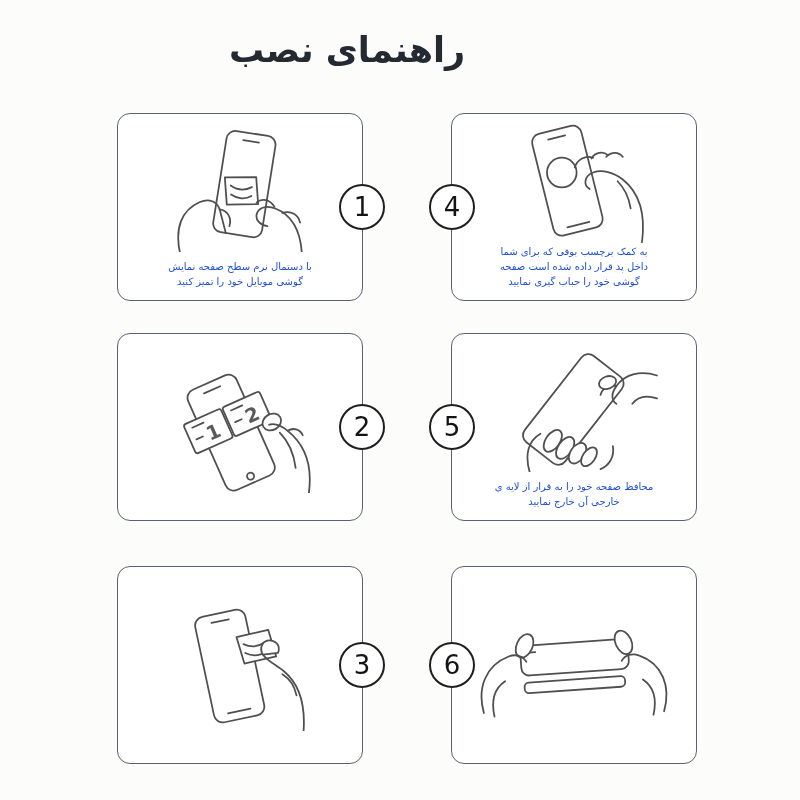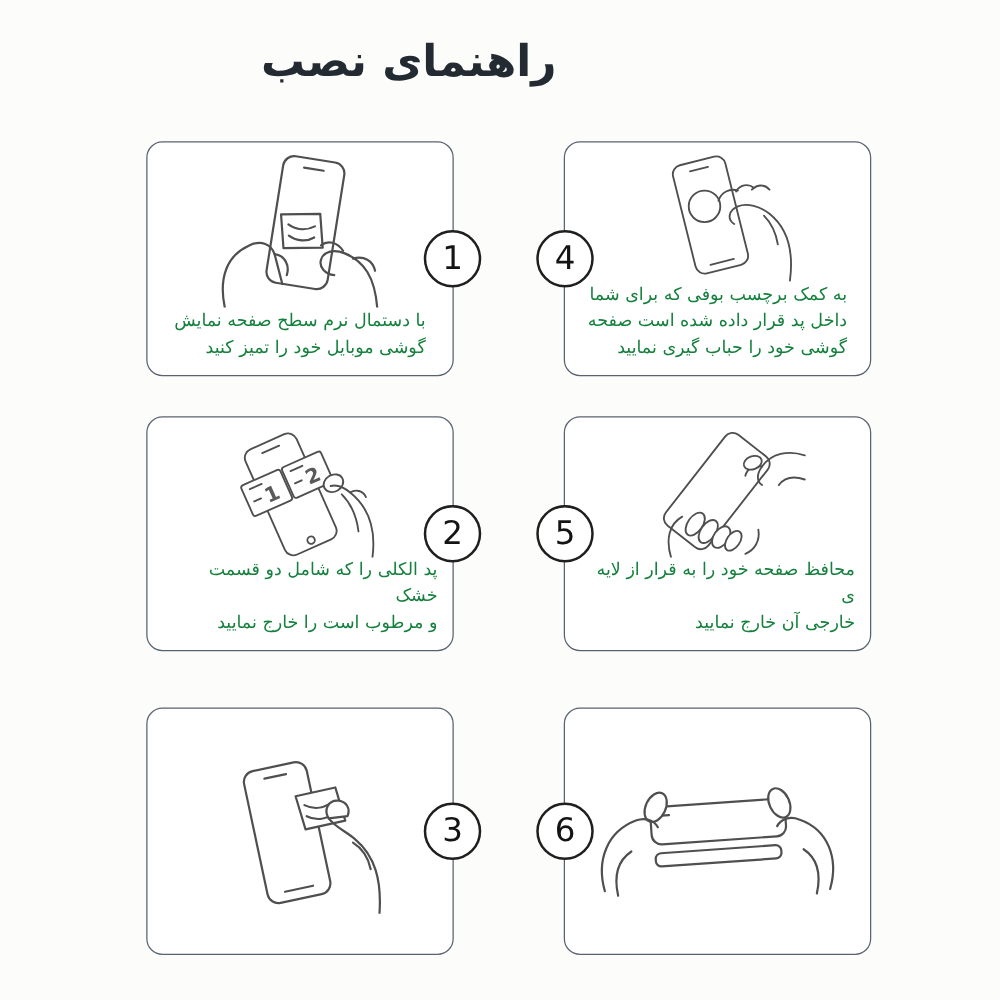--- a/index.html
+++ b/index.html
@@ -3,21 +3,21 @@
 <meta charset="utf-8">
 <style>
   html,body{margin:0;padding:0;}
   body{
     width:800px;height:800px;
     background:#fcfcfb;
     font-family:"DejaVu Sans",sans-serif;
     overflow:hidden;
     position:relative;
   }
-  .page{width:654px;height:800px;position:relative;}
+  .page{width:654px;height:800px;position:relative;padding-left:20px;}
   .page-title{
     margin:0;
     padding-top:30px;
     text-align:center;
     font-size:35px;
     font-weight:600;
     color:#232a32;
     direction:rtl;
   }
   .columns{
@@ -68,24 +68,25 @@
     justify-content:center;
     padding:8px 10px 0;
     box-sizing:border-box;
     min-height:0;
   }
   .illus svg{width:212px;height:auto;max-height:100%;}
   .caption{
     margin:0;
     padding:0 12px 11px;
     direction:rtl;
+    text-align:center;
     white-space:pre-line;
-    font-size:14px;
+    font-size:10px;
     line-height:1.5;
-    color:#15803d;
+    color:#1d4ed8;
   }
   .ln{fill:none;stroke:#4f4f4f;stroke-width:2;stroke-linecap:round;stroke-linejoin:round;}
   .wh{fill:#ffffff;stroke:#4f4f4f;stroke-width:2;stroke-linecap:round;stroke-linejoin:round;}
   .num{fill:#5a5a5a;font-size:22px;font-family:"DejaVu Sans",sans-serif;text-anchor:middle;font-weight:bold;}
 </style>
 </head>
 <body>
 
 <div class="page">
 
@@ -147,22 +148,20 @@
               <text class="num" x="140" y="71">2</text>
             </g>
             <g>
               <ellipse class="wh" cx="156" cy="60" rx="11" ry="9" transform="rotate(-30 156 60)"></ellipse>
               <path class="ln" d="M198 140 C202 110 194 86 174 70 C168 65 160 61 153 63"></path>
               <path class="ln" d="M165 72 C175 82 181 96 183 112"></path>
               <path class="ln" d="M174 70 C180 66 188 68 191 75"></path>
             </g>
           </svg>
         </div>
-        <p class="caption">پد الکلی را که شامل دو قسمت خشک
-و مرطوب است را خارج نمایید</p>
       </section>
 
       <section class="step-box h198">
         <div class="badge badge-right">
           <span>3</span>
         </div>
         <div class="illus">
           <svg viewBox="0 0 240 140">
             <g transform="rotate(-12 108 70)">
               <rect class="wh" x="80" y="6" width="58" height="122" rx="10"></rect>

